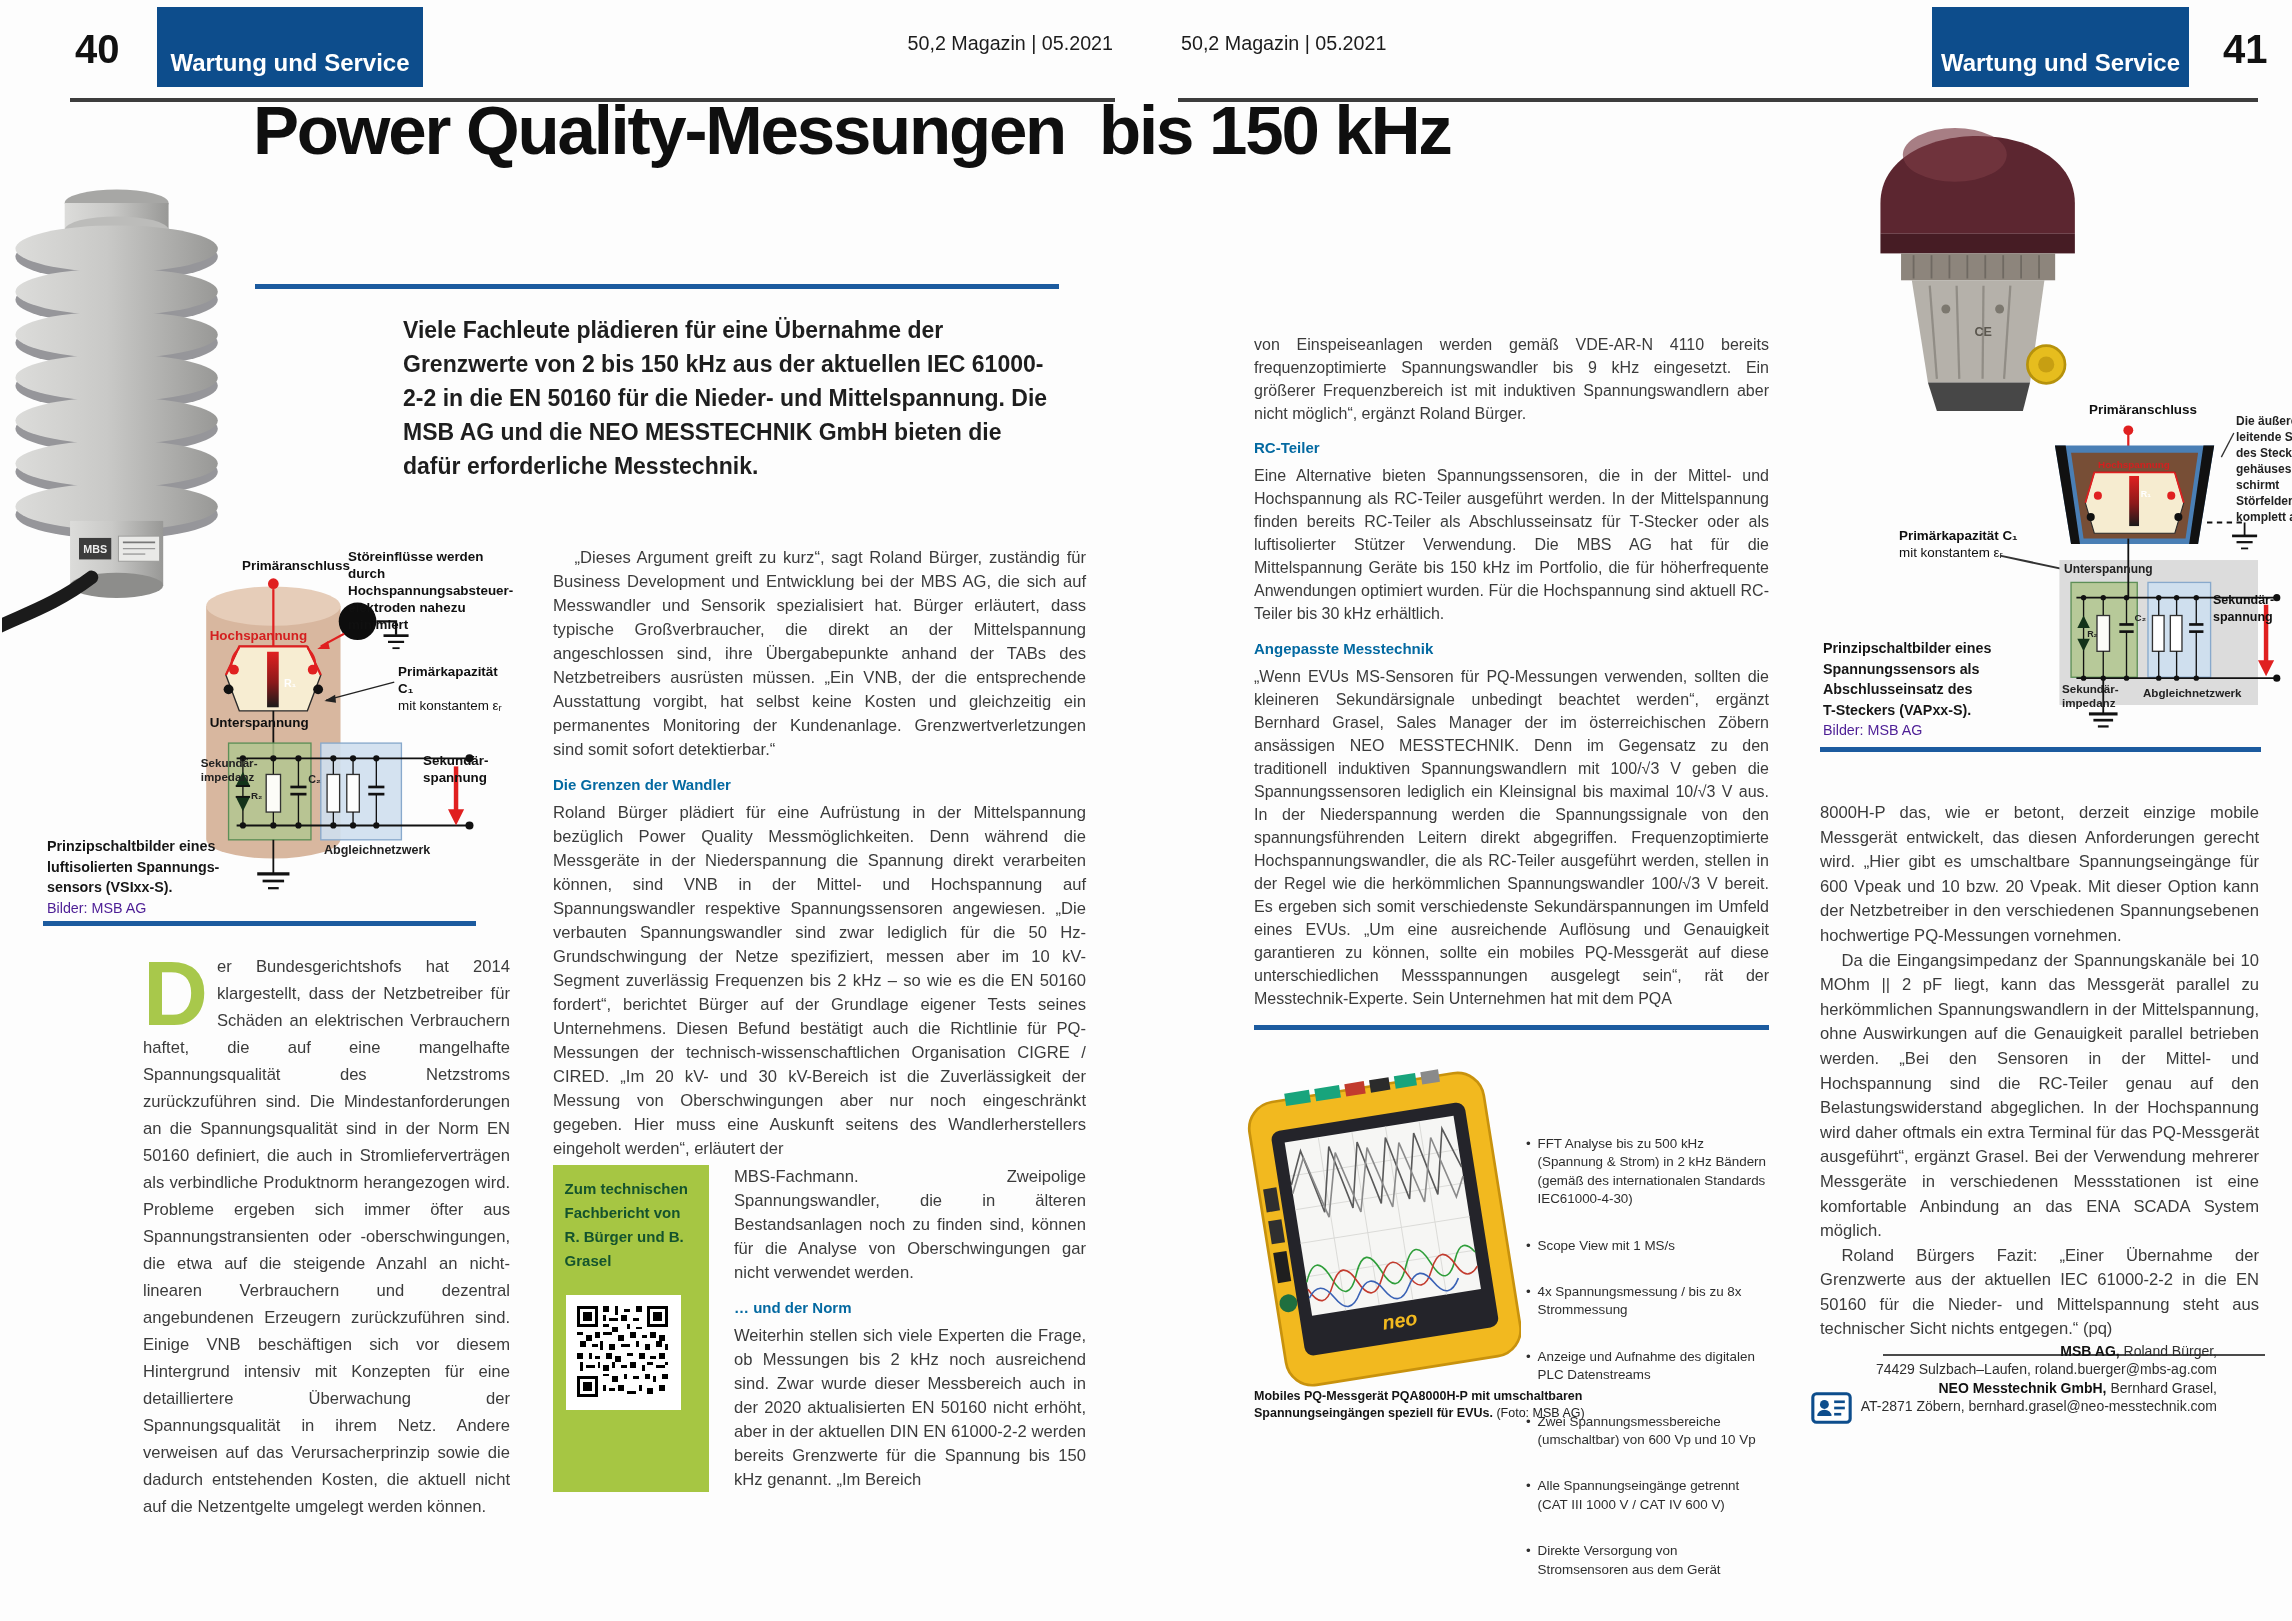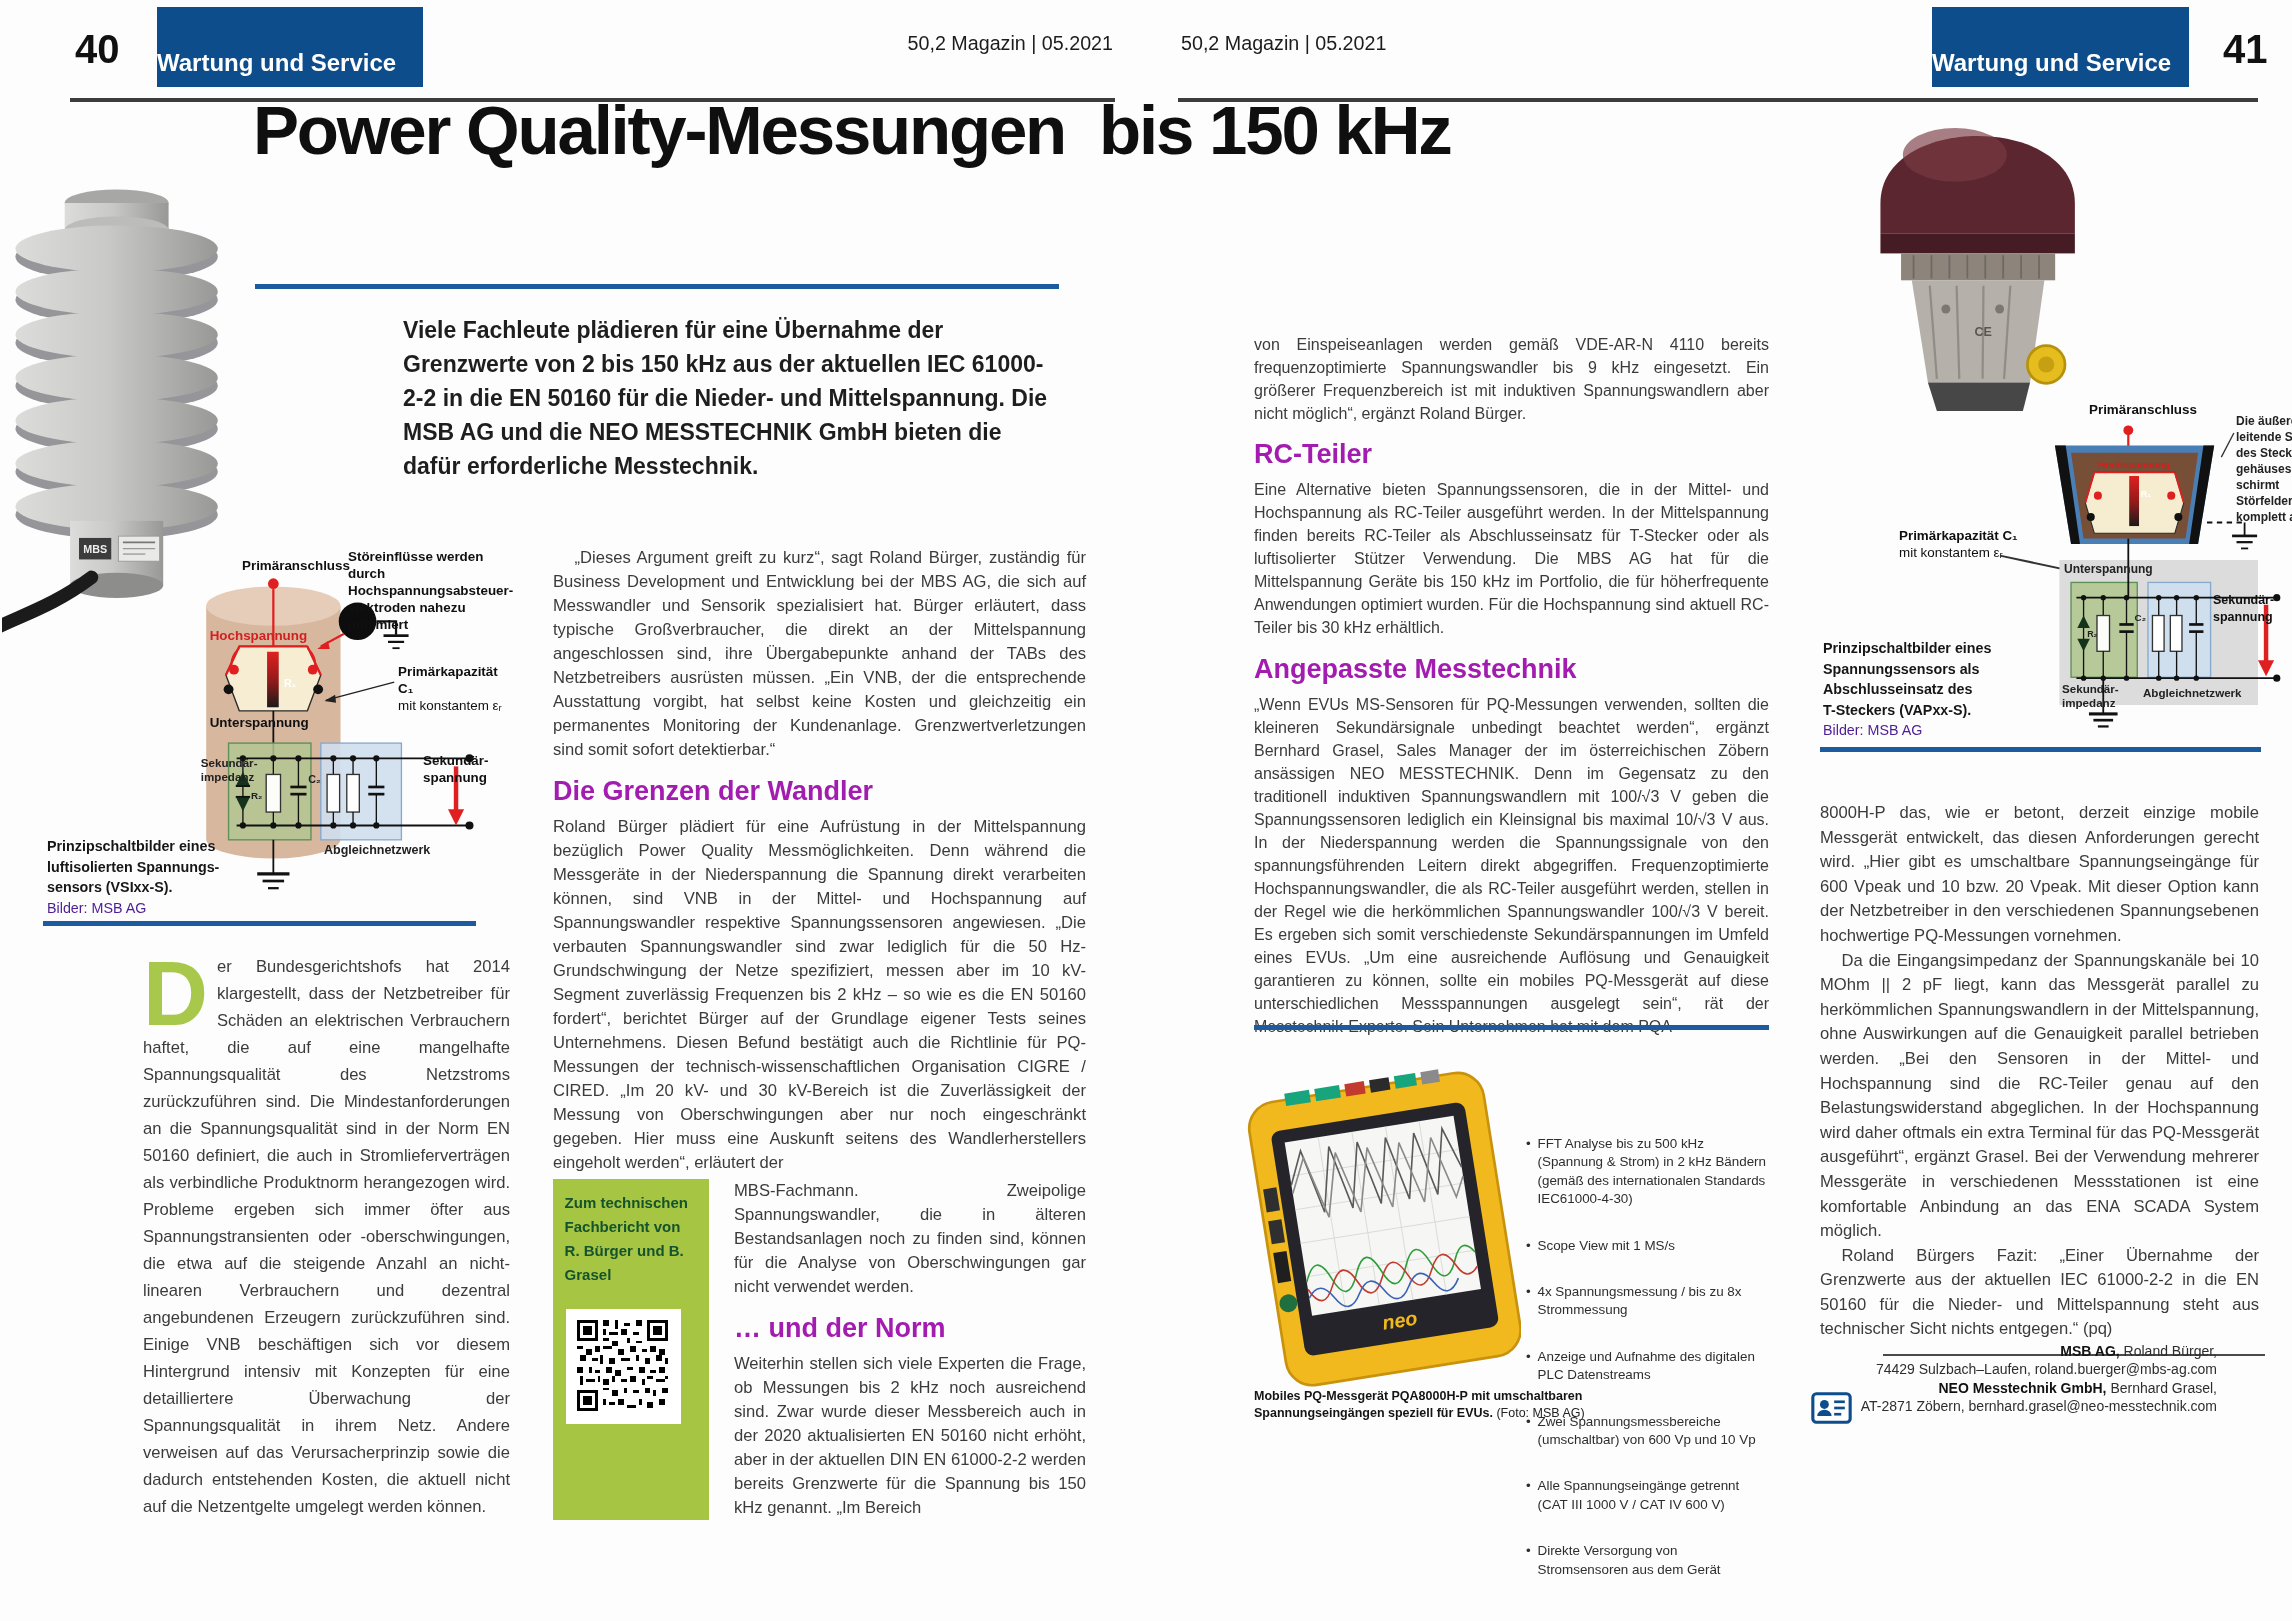--- a/index.html
+++ b/index.html
@@ -2,33 +2,33 @@
 <html style="font-size:14.3px"><head>
 <meta charset="utf-8">
 <style>
   html,body{margin:0;padding:0;background:#e8e8e8;}
   .spread{position:relative;width:2293px;height:1622px;background:#fdfdfd;overflow:hidden;
           font-family:"Liberation Sans",sans-serif;color:#3b3b3b;}
   .abs{position:absolute;}
   
   .pagenum{font-size:40px;font-weight:700;color:#111;}
   .secbox{background:#0d4d8c;color:#fff;font-size:24px;font-weight:700;
-          display:flex;align-items:flex-end;padding-bottom:10.7px;box-sizing:border-box;}
+          display:flex;align-items:flex-end;justify-content:center;padding-bottom:10.7px;box-sizing:border-box;}
   .maghead{font-size:19.7px;color:#1c1c1c;}
   .hrule{background:#3d3d3d;}
   .brule{background:#1c5b9f;}
   
   .title{font-size:69px;font-weight:700;letter-spacing:-2.2px;color:#0f0f0f;white-space:pre;margin:0;}
   .intro{font-size:23px;font-weight:700;line-height:34px;color:#1e1e1e;}
   .body{font-size:16.6px;line-height:24px;text-align:justify;color:#3b3b3b;margin:0;}
   .ind{text-indent:21.5px;}
   .col1 .body{line-height:27px;}
   .col3 .body{font-size:16px;line-height:23px;}
   .col4 .body{line-height:24.6px;}
-  .ghead{font-size:27px;font-weight:700;color:#a21caf;margin:14.3px 0 8px;}
+  .ghead{font-size:15px;font-weight:700;color:#0369a1;margin:14.3px 0 8px;}
   .dropcap{float:left;font-size:90px;line-height:73px;font-weight:600;color:#a8c84b;margin:5.4px 9px 0 0;}
   
   .wraprow{display:flex;gap:25px;margin-top:3.6px;}
   .infobox{flex:0 0 156px;width:156px;min-height:265px;background:#a6c643;padding:12.5px 11.6px 14.3px;box-sizing:border-box;}
   .infobox-text{color:#14532d;font-weight:700;font-size:15px;line-height:24px;}
   .qr{width:115px;height:115px;background:#fff;padding:8px;box-sizing:border-box;margin:21.5px 0 0 1.8px;}
   .wrapcol{flex:1;min-width:0;}
   
   .caption{font-size:14.3px;line-height:20.6px;}
   .cap-b{font-weight:700;color:#161616;}

